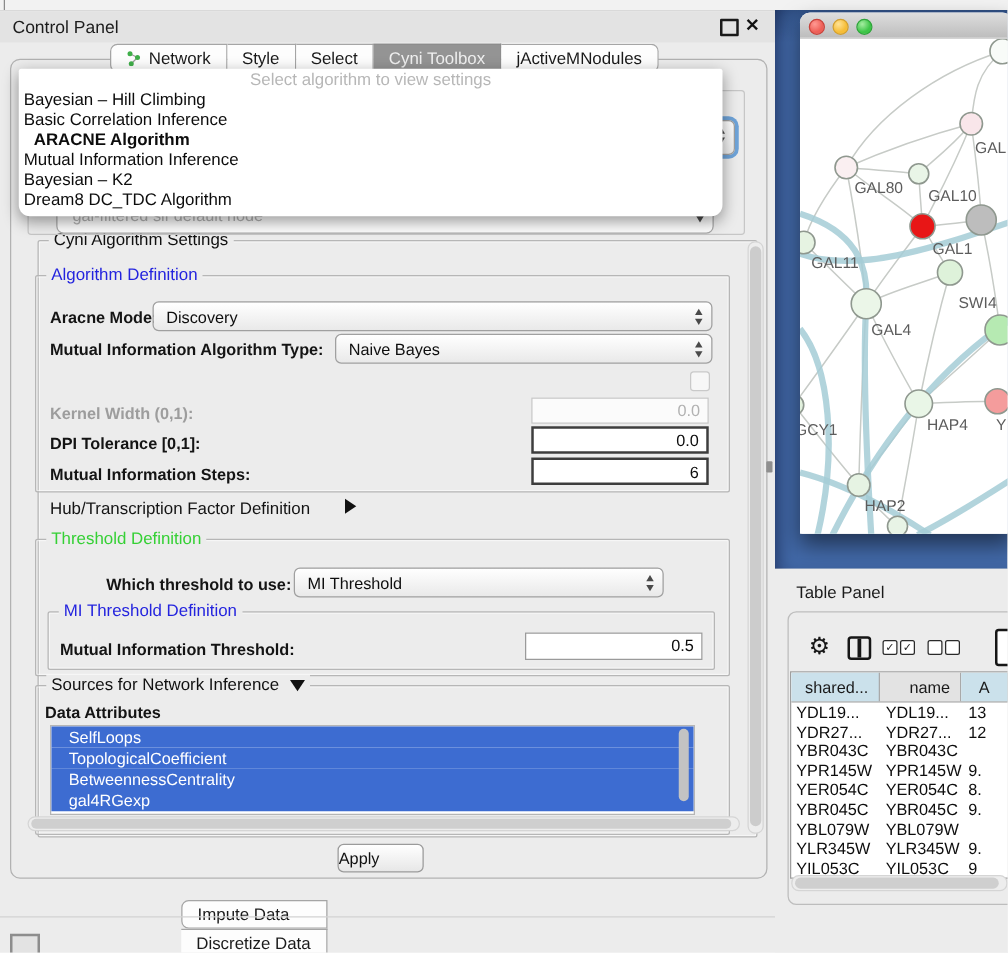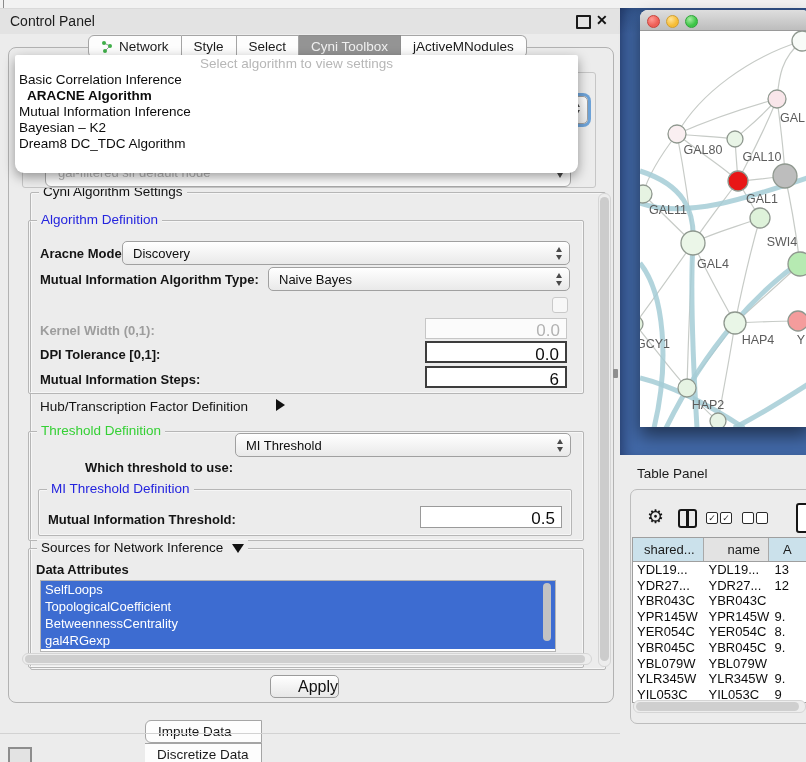--- a/index.html
+++ b/index.html
@@ -46,36 +46,36 @@
   .lbl.dis{color:#9d9d9d;}
   .lbl.plain{font-weight:normal;font-size:13.5px;}
   
   .combo{position:absolute;height:24px;border:1px solid #a0a0a0;border-radius:5px;
          background:linear-gradient(#ffffff,#e9e9e9);box-sizing:border-box;}
   .combo .cv{position:absolute;left:10px;top:4px;font-size:13px;color:#0e0e0e;white-space:nowrap;}
   .stepper{position:absolute;right:7px;top:5px;}
   .stepper .up{width:0;height:0;border-left:3.5px solid transparent;border-right:3.5px solid transparent;border-bottom:5px solid #4a4a4a;margin-bottom:3px;}
   .stepper .dn{width:0;height:0;border-left:3.5px solid transparent;border-right:3.5px solid transparent;border-top:5px solid #4a4a4a;}
   .tinput{position:absolute;background:#fff;border:1px solid #9a9a9a;box-sizing:border-box;
-          font-size:17px;text-align:right;padding:2px 6px 0 4px;color:#0c0c0c;}
+          font-size:13px;text-align:right;padding:2px 6px 0 4px;color:#0c0c0c;}
   .tinput.strong{border:2px solid #3d3d3d;}
   .tinput.dis{background:#fbfbfb;border:1px solid #c6c6c6;color:#b2b2b2;}
   .checkbox{position:absolute;width:14px;height:14px;border:1px solid #c9c9c9;border-radius:3px;background:#f7f7f7;}
   .btn{position:absolute;border:1px solid #9b9b9b;border-radius:5px;background:linear-gradient(#ffffff,#e7e7e7);
-       font-size:16px;text-align:right;color:#111;}
+       font-size:13px;text-align:left;color:#111;}
   .arrow-right{display:inline-block;width:0;height:0;border-top:6px solid transparent;border-bottom:6px solid transparent;border-left:9px solid #111;}
   .arrow-down{display:inline-block;width:0;height:0;border-left:6px solid transparent;border-right:6px solid transparent;border-top:9px solid #111;}
   
   .vscroll{position:absolute;background:#ededed;border:1px solid #d5d5d5;border-radius:6px;}
   .vscroll .thumb{position:absolute;left:1px;right:1px;background:#cccccc;border-radius:5px;}
   .hscroll{position:absolute;background:#ededed;border:1px solid #d5d5d5;border-radius:6px;}
   .hscroll .thumb{position:absolute;top:1px;bottom:1px;background:#cfcfcf;border-radius:5px;}
   
   .listbox{position:absolute;background:#ffffff;border:1px solid #b5b5b5;overflow:hidden;}
-  .list-item{height:17px;line-height:17px;padding-left:4px;font-size:13px;color:#fff;}
+  .list-item{height:17px;line-height:17px;padding-left:14px;font-size:13px;color:#fff;}
   
   .split-handle{left:613px;top:369px;width:5px;height:9px;background:#8f8f8f;border-radius:1px;}
   
   .desktop{left:620px;top:8px;width:186px;height:447px;background:linear-gradient(180deg,#32548a,#4269a8 26px);
            box-shadow:inset 10px 0 14px -8px rgba(0,0,30,.5);}
   .netwin{left:640px;top:10px;width:170px;height:417px;border-radius:8px 8px 2px 2px;background:#fff;
           box-shadow:0 9px 18px rgba(0,0,0,.5);}
   .netwin .titlebar{position:absolute;left:0;top:0;right:0;height:20px;border-radius:8px 8px 0 0;
           background:linear-gradient(#dedede,#bdbdbd);border-bottom:1px solid #9a9a9a;}
   .tl{position:absolute;top:4.5px;width:11px;height:11px;border-radius:50%;}
@@ -150,20 +150,21 @@
     <div class="cv">gal-filtered sif default node</div>
     <div class="stepper" style="top:6px;">
         <div class="up"></div>
         <div class="dn"></div>
       </div>
   </div>
 
   <div class="abs dd-popup">
     <div class="dd-ph">Select algorithm to view settings</div>
     <div id="dd-items">
+        <div class="dd-item">Bayesian – Hill Climbing</div>
         <div class="dd-item">Basic Correlation Inference</div>
         <div class="dd-item sel">ARACNE Algorithm</div>
         <div class="dd-item">Mutual Information Inference</div>
         <div class="dd-item">Bayesian – K2</div>
         <div class="dd-item">Dream8 DC_TDC Algorithm</div>
       </div>
   </div>
 
   <div class="abs group" style="left:18px;top:192px;width:574px;height:476px;margin-left:12px;">
     <div class="gtitle">Cyni Algorithm Settings</div>
@@ -199,21 +200,21 @@
   <div class="lbl" style="left:40px;top:372px;">Mutual Information Steps:</div>
   <div class="tinput strong" style="left:425px;top:366px;width:142px;height:22px;">6</div>
 
   <div class="lbl plain" style="left:40px;top:399px;">Hub/Transcription Factor Definition</div>
   <span class="abs arrow-right" style="left:276px;top:399px;"></span>
 
   <div class="abs group" style="left:28px;top:431px;width:554px;height:108px;">
     <div class="gtitle green">Threshold Definition</div>
   </div>
   <div class="lbl" style="left:85px;top:460px;">Which threshold to use:</div>
-  <div class="combo" style="left:235px;top:433px;width:336px;">
+  <div class="combo" style="left:235px;top:454px;width:296px;">
     <div class="cv">MI Threshold</div>
     <div class="stepper">
         <div class="up"></div>
         <div class="dn"></div>
       </div>
   </div>
   <div class="abs group" style="left:38px;top:489px;width:532px;height:45px;">
     <div class="gtitle blue" style="background:#ececec;">MI Threshold Definition</div>
   </div>
   <div class="lbl" style="left:48px;top:512px;">Mutual Information Threshold:</div>

